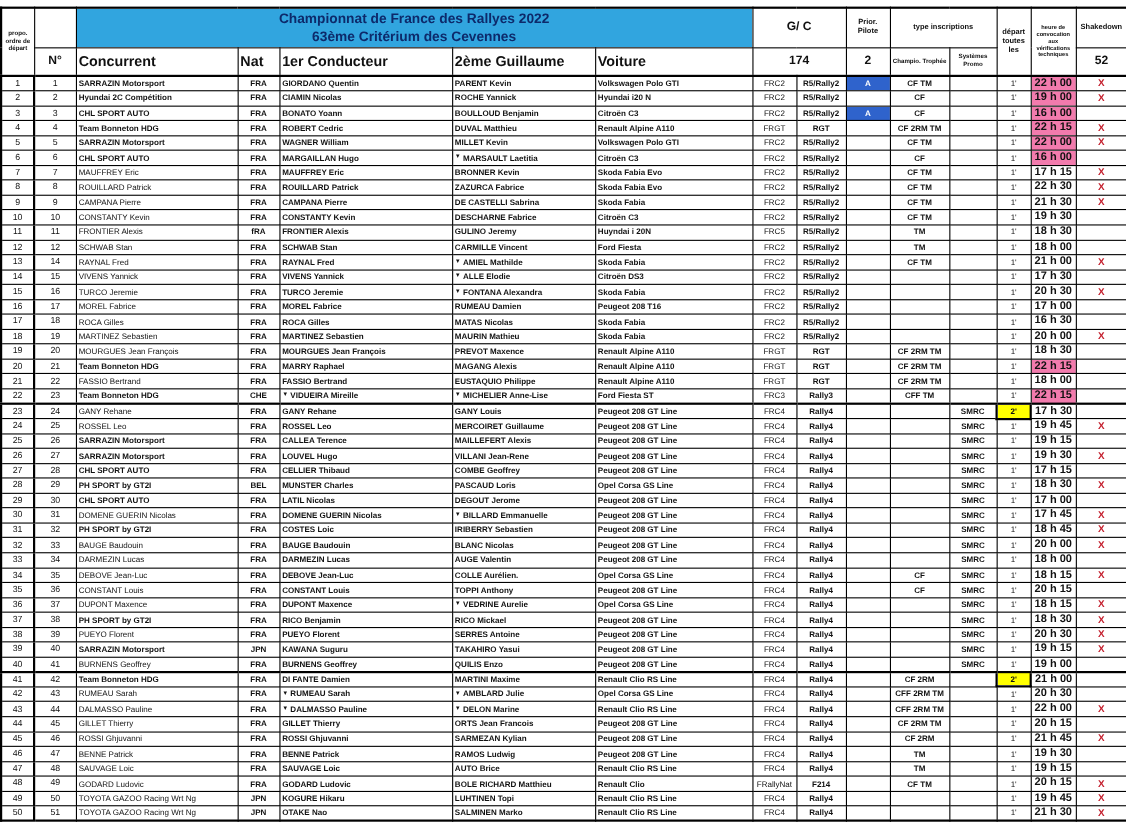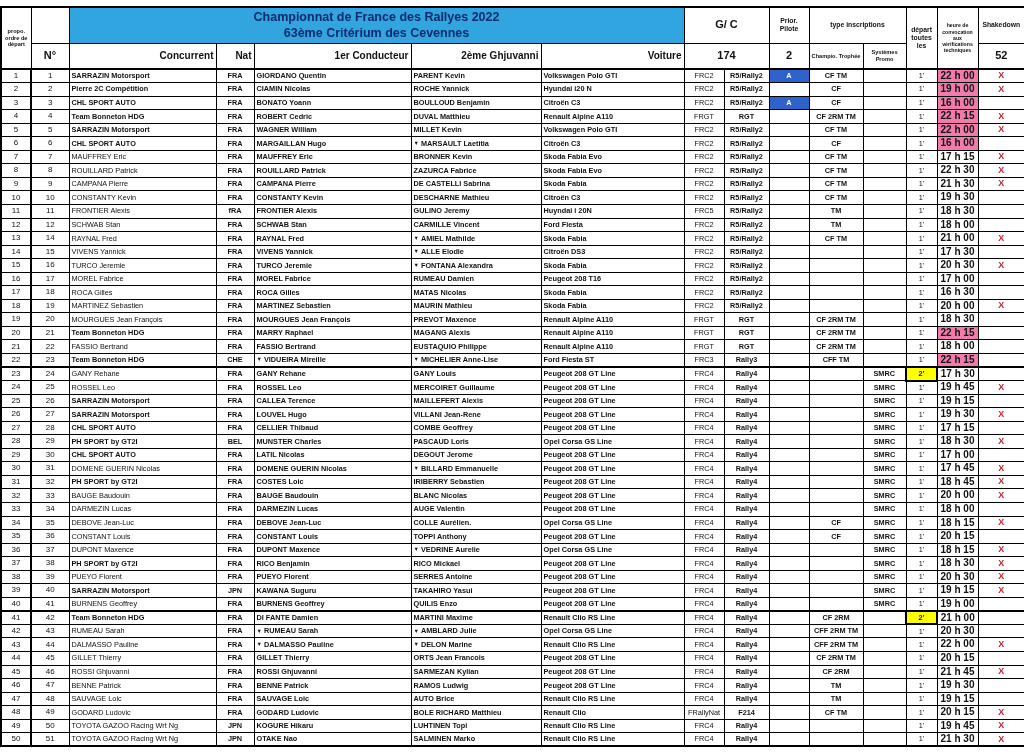--- a/index.html
+++ b/index.html
@@ -10,21 +10,21 @@
   table.entry{border:2px solid #000;}
   thead{border-bottom:2px solid #000;border-radius:25px;}
   .c{text-align:center}.l{text-align:left}.b{font-weight:bold}
   .hA{height:36px}.hB{height:26px}
   tbody tr{height:13.56px}
   .tiny{font-size:5.6px;white-space:normal;line-height:1.15;text-align:center;font-weight:bold}
   .tiny2{font-size:5.2px;white-space:normal;line-height:1.2;text-align:center;font-weight:bold}
   .banner{background:#31a5df;color:#0d2a6b;font-weight:bold;font-size:12.5px;text-align:center;line-height:1.3}
   .bigh{font-size:11px;font-weight:bold;text-align:center}
   .midh{font-size:6.8px;font-weight:bold;text-align:center;white-space:normal;line-height:1.15}
-  .colh{font-size:10px;font-weight:bold;text-align:right}
+  .colh{font-size:13px;font-weight:bold;text-align:left}
   tbody td{font-size:7.3px}
   td.num{font-size:8px}
   td.pink{background:#f27bad}
   td.yel{background:#ffff00;border:2px solid #000;font-weight:bold}
   td.pri{background:#2f63cc;color:#fff;font-weight:bold}
   td.xmark{color:#c4202e;font-weight:bold;font-size:9px}
   td.hour{font-weight:bold;font-size:10px}
   tr.sep td{border-bottom-width:2px}
   tbody td:nth-child(2){border-left-width:2px}
   .fem{font-size:5.5px;margin-right:2px;vertical-align:middle}
@@ -63,21 +63,21 @@
       <td class="midh" colspan="2">type inscriptions</td>
       <td class="midh" rowspan="2">départ toutes les</td>
       <td class="tiny2" rowspan="2">heure de convocation aux vérifications techniques</td>
       <td class="midh">Shakedown</td>
     </tr>
     <tr class="hB">
       <td class="bigh">N°</td>
       <td class="colh">Concurrent</td>
       <td class="colh">Nat</td>
       <td class="colh">1er Conducteur</td>
-      <td class="colh">2ème Ghjuvanni</td>
+      <td class="colh">2ème Guillaume</td>
       <td class="colh">Voiture</td>
       <td class="bigh" colspan="2">174</td>
       <td class="bigh">2</td>
       <td class="tiny">Champio. Trophée</td>
       <td class="tiny">Systèmes Promo</td>
       <td class="bigh">52</td>
     </tr>
   </thead>
   <tbody id="etb">
       <tr>
@@ -93,21 +93,21 @@
         <td class="c pri">A</td>
         <td class="c b">CF TM</td>
         <td class="c b"></td>
         <td class="c">1'</td>
         <td class="c hour pink">22 h 00</td>
         <td class="c xmark">X</td>
       </tr>
       <tr>
         <td class="c num">2</td>
         <td class="c num">2</td>
-        <td class="l b">Pierre 2C Compétition</td>
+        <td class="l b">Hyundai 2C Compétition</td>
         <td class="c b">FRA</td>
         <td class="l b">CIAMIN Nicolas</td>
         <td class="l b">ROCHE Yannick</td>
         <td class="l b">Hyundai i20 N</td>
         <td class="c">FRC2</td>
         <td class="c b">R5/Rally2</td>
         <td class="c"></td>
         <td class="c b">CF</td>
         <td class="c b"></td>
         <td class="c">1'</td>
@@ -232,21 +232,21 @@
         <td class="c">1'</td>
         <td class="c hour">21 h 30</td>
         <td class="c xmark">X</td>
       </tr>
       <tr>
         <td class="c num">10</td>
         <td class="c num">10</td>
         <td class="l">CONSTANTY Kevin</td>
         <td class="c b">FRA</td>
         <td class="l b">CONSTANTY Kevin</td>
-        <td class="l b">DESCHARNE Mathieu</td>
+        <td class="l b">DESCHARNE Fabrice</td>
         <td class="l b">Citroën C3</td>
         <td class="c">FRC2</td>
         <td class="c b">R5/Rally2</td>
         <td class="c"></td>
         <td class="c b">CF TM</td>
         <td class="c b"></td>
         <td class="c">1'</td>
         <td class="c hour">19 h 30</td>
         <td class="c"></td>
       </tr>

